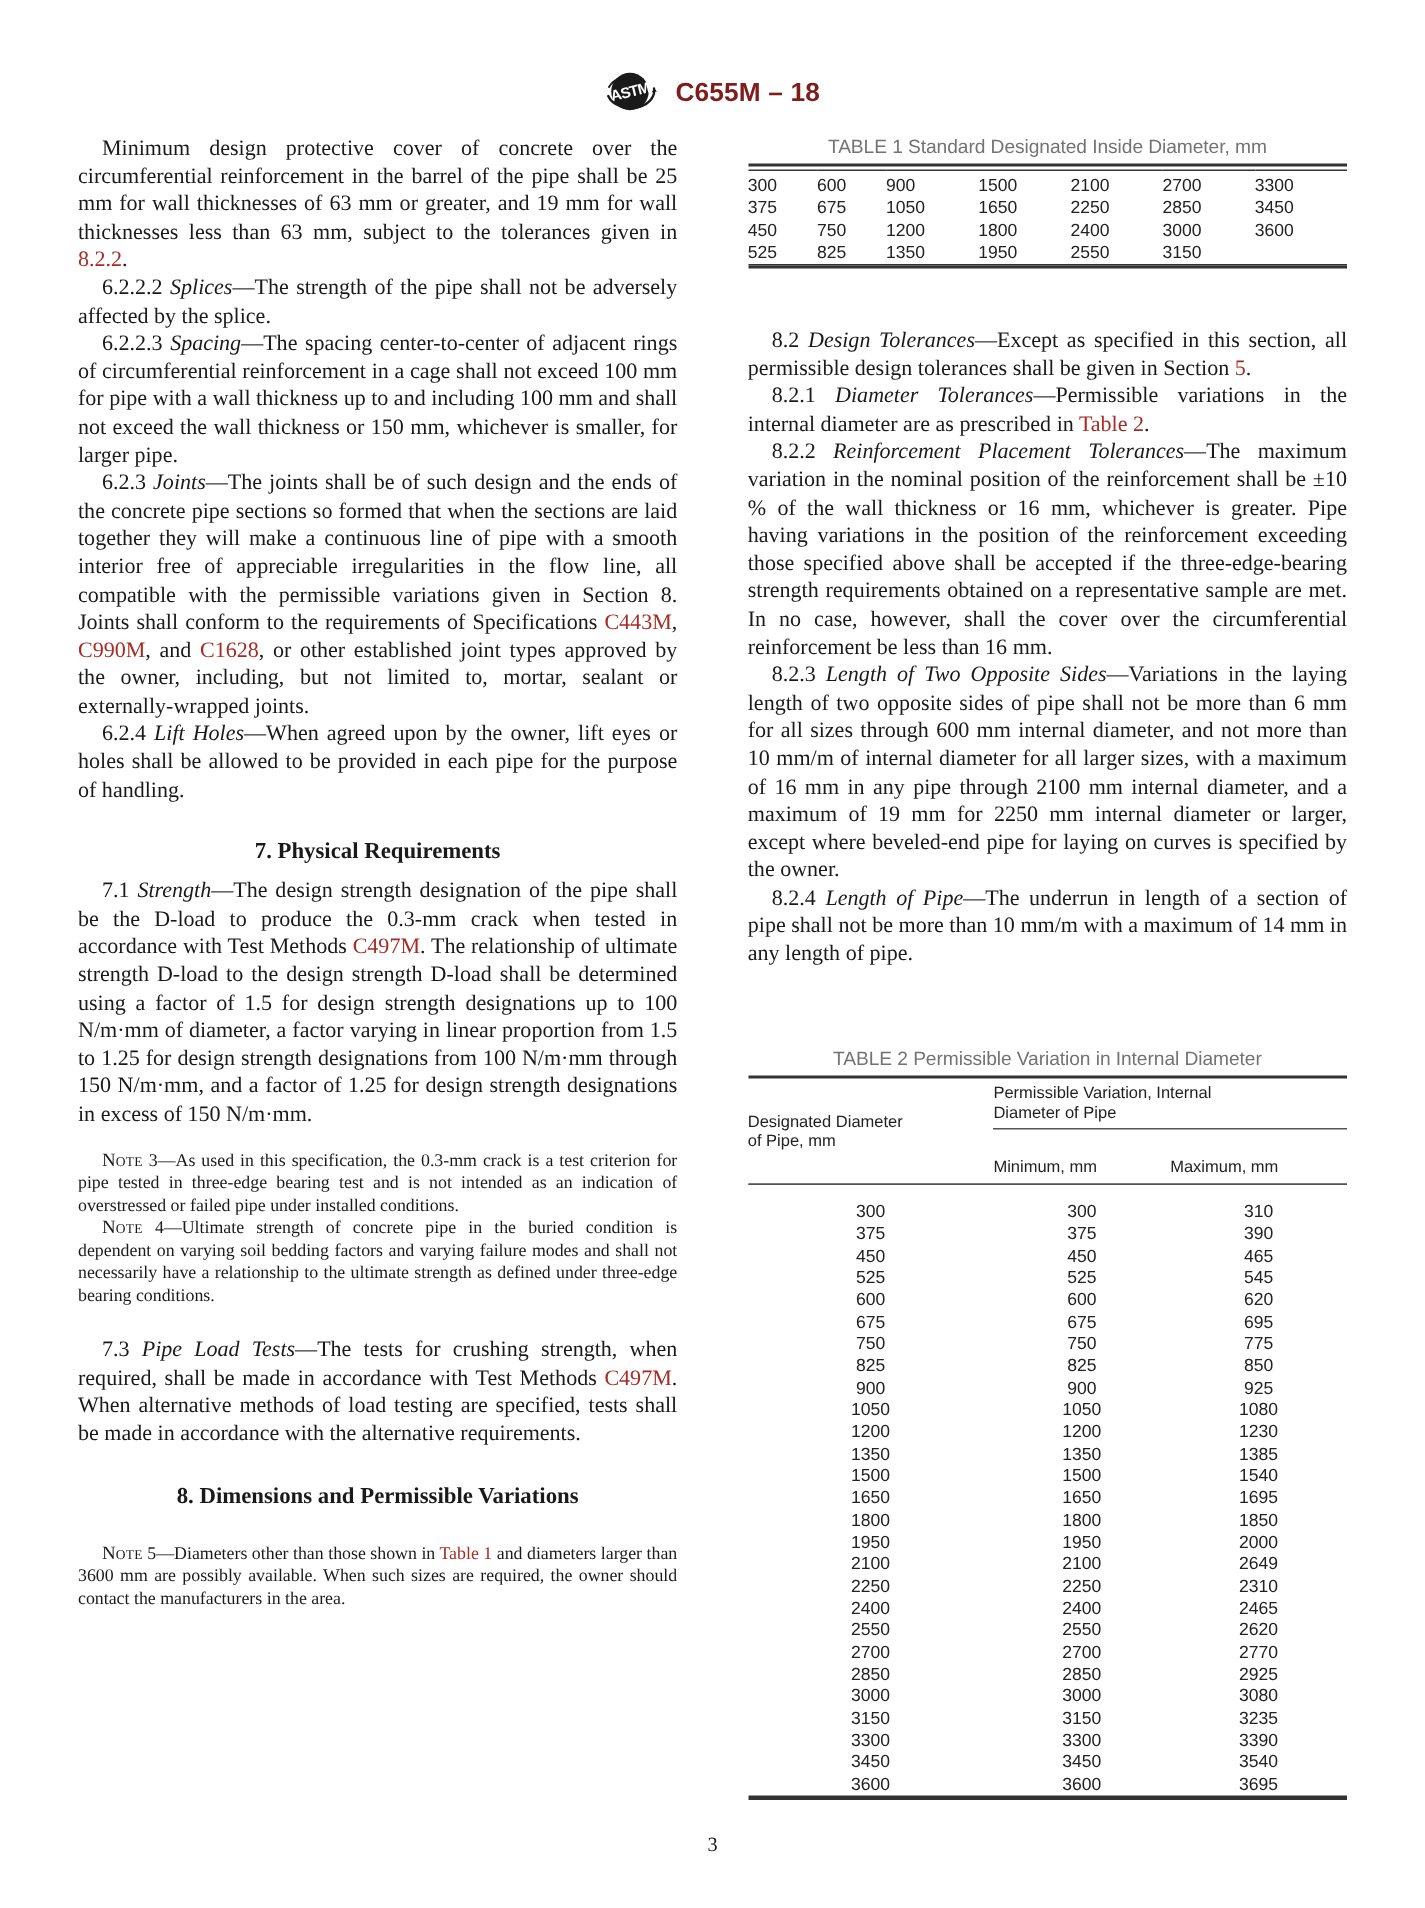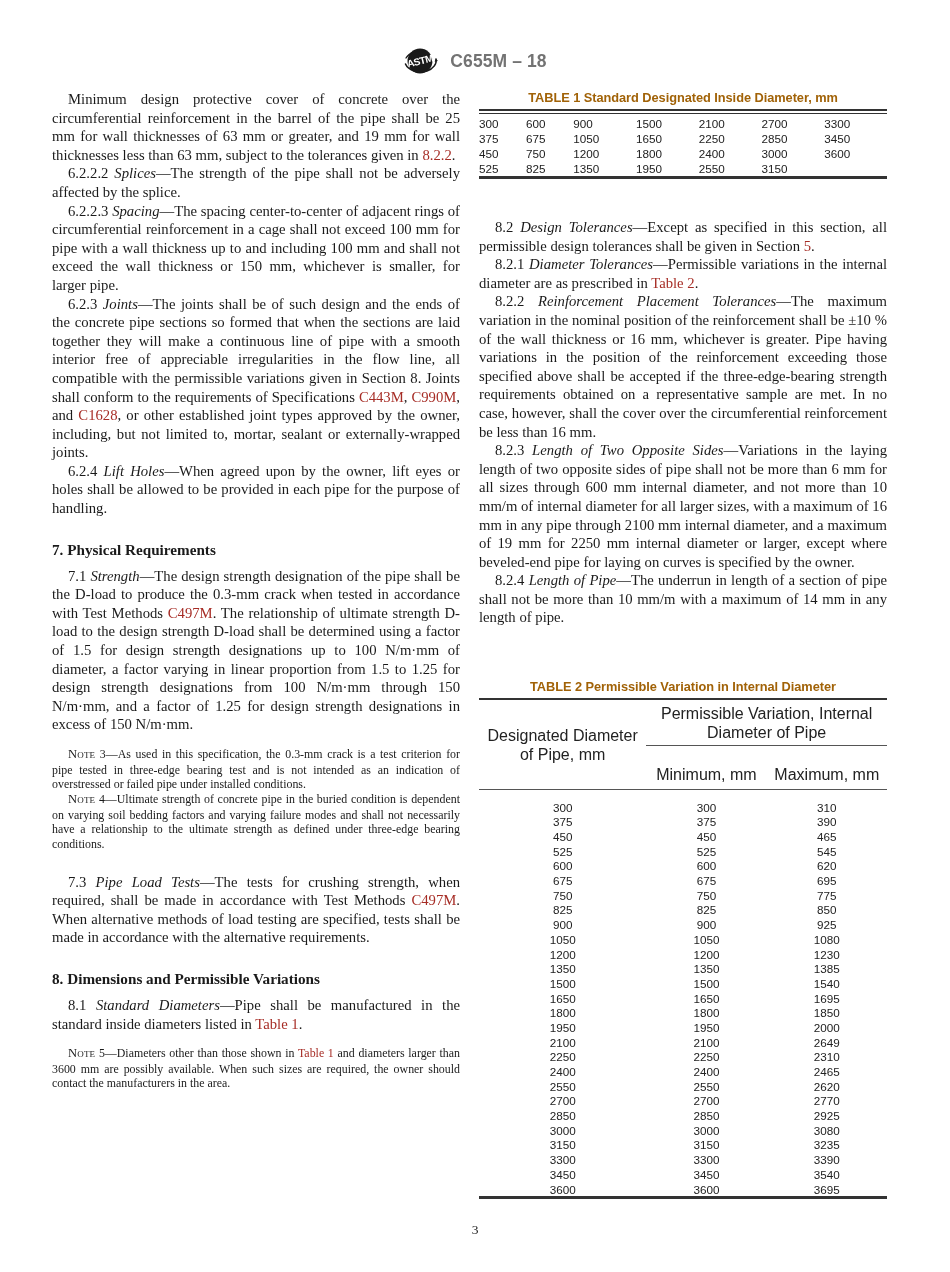--- a/index.html
+++ b/index.html
@@ -24,31 +24,31 @@
     justify-content: center;
     gap: 11px;
     height: 34px;
   }
   .astm-logo { width: 36px; height: 30px; display: block; }
   .doc-designation {
     font-family: "Liberation Sans", "DejaVu Sans", sans-serif;
     font-size: 17.5px;
     font-weight: bold;
     letter-spacing: 0.1px;
-    color: #737373;
+    color: #7f1d1d;
     white-space: nowrap;
   }
 
   
   .columns {
     position: absolute;
     top: 90px; left: 52px;
     width: 846px;
     display: flex;
-    gap: 19px;
+    gap: 47px;
     align-items: flex-start;
   }
   .col { width: 408px; }
 
   p {
     margin: 0;
     font-size: 14.7px;
     line-height: 1.265;
     text-align: justify;
     text-justify: inter-word;
@@ -56,21 +56,21 @@
   }
   p.body { text-indent: 16px; }
   .ital { font-style: italic; margin-top: 36px; }
   .xref { color: #A62C25; }
 
   h3.section-head {
     margin: 0;
     font-size: 15.2px;
     font-weight: bold;
     line-height: 1.25;
-    text-align: left;
+    text-align: center;
   }
 
   .note {
     font-size: 11.9px;
     line-height: 1.235;
     text-align: justify;
     text-indent: 16px;
     margin: 0;
   }
   .note-label {
@@ -80,23 +80,23 @@
   }
   .sp-s  { height: 8px; }
   .sp-m  { height: 13px; }
   .sp-l  { height: 17px; }
   .sp-xl { height: 22px; }
 
   
   .tbl-title {
     font-family: "Liberation Sans", "DejaVu Sans", sans-serif;
     font-size: 12.8px;
-    font-weight: bold;
+    font-weight: normal;
     text-align: center;
-    color: #a16207;
+    color: #737373;
     margin-bottom: 4px;
     letter-spacing: -0.05px;
   }
   table {
     border-collapse: collapse;
     width: 100%;
     font-family: "Liberation Sans", "DejaVu Sans", sans-serif;
     font-size: 11.7px;
     color: #222;
   }
@@ -109,23 +109,23 @@
     text-align: left;
     white-space: nowrap;
   }
   .t1-foot { border-top: 1px solid #333; border-bottom: 2.4px solid #333; height: 3px; }
 
   
   .t2-wrap { border-top: 2.4px solid #333; }
   .t2 { margin-top: 0; }
   .t2 th {
     font-weight: normal;
-    font-size: 16px;
+    font-size: 11px;
     padding: 4px 0 2px 0;
-    text-align: center;
+    text-align: left;
     line-height: 1.2;
   }
   .t2 th.grp { border-bottom: 1px solid #555; padding-bottom: 3px; }
   .t2 th.sub { padding-top: 19px; padding-bottom: 4px; }
   .t2 .hdr-rule td { border-bottom: 1px solid #555; height: 0; padding: 0; }
   .t2 td {
     padding: 0.85px 0;
     text-align: center;
     white-space: nowrap;
   }
@@ -193,21 +193,20 @@
 
 
     <div class="sp-s"></div>
 
     <p class="body"><span>7.3</span>&nbsp;<span class="ital">Pipe Load Tests</span><span>—The tests for crushing strength, when required, shall be made in accordance with Test Methods </span><span class="xref">C497M</span><span>. When alternative methods of load testing are specified, tests shall be made in accordance with the alternative requirements.</span></p>
 
     <div class="sp-xl"></div>
     <h3 class="section-head">8.  Dimensions and Permissible Variations</h3>
     <div class="sp-s"></div>
 
-    <p class="body"><span>8.1</span>&nbsp;<span class="ital">Standard Diameters</span><span>—Pipe shall be manufactured in the standard inside diameters listed in </span><span class="xref">Table 1</span><span>.</span></p>
 
     <div class="sp-m"></div>
 
     <p class="note"><span class="note-label">Note</span><span> 5</span><span>—Diameters other than those shown in </span><span class="xref">Table 1</span><span> and diameters larger than 3600 mm are possibly available. When such sizes are required, the owner should contact the manufacturers in the area.</span></p>
 
   </div>
 
   <div class="col">
 
     <div>

